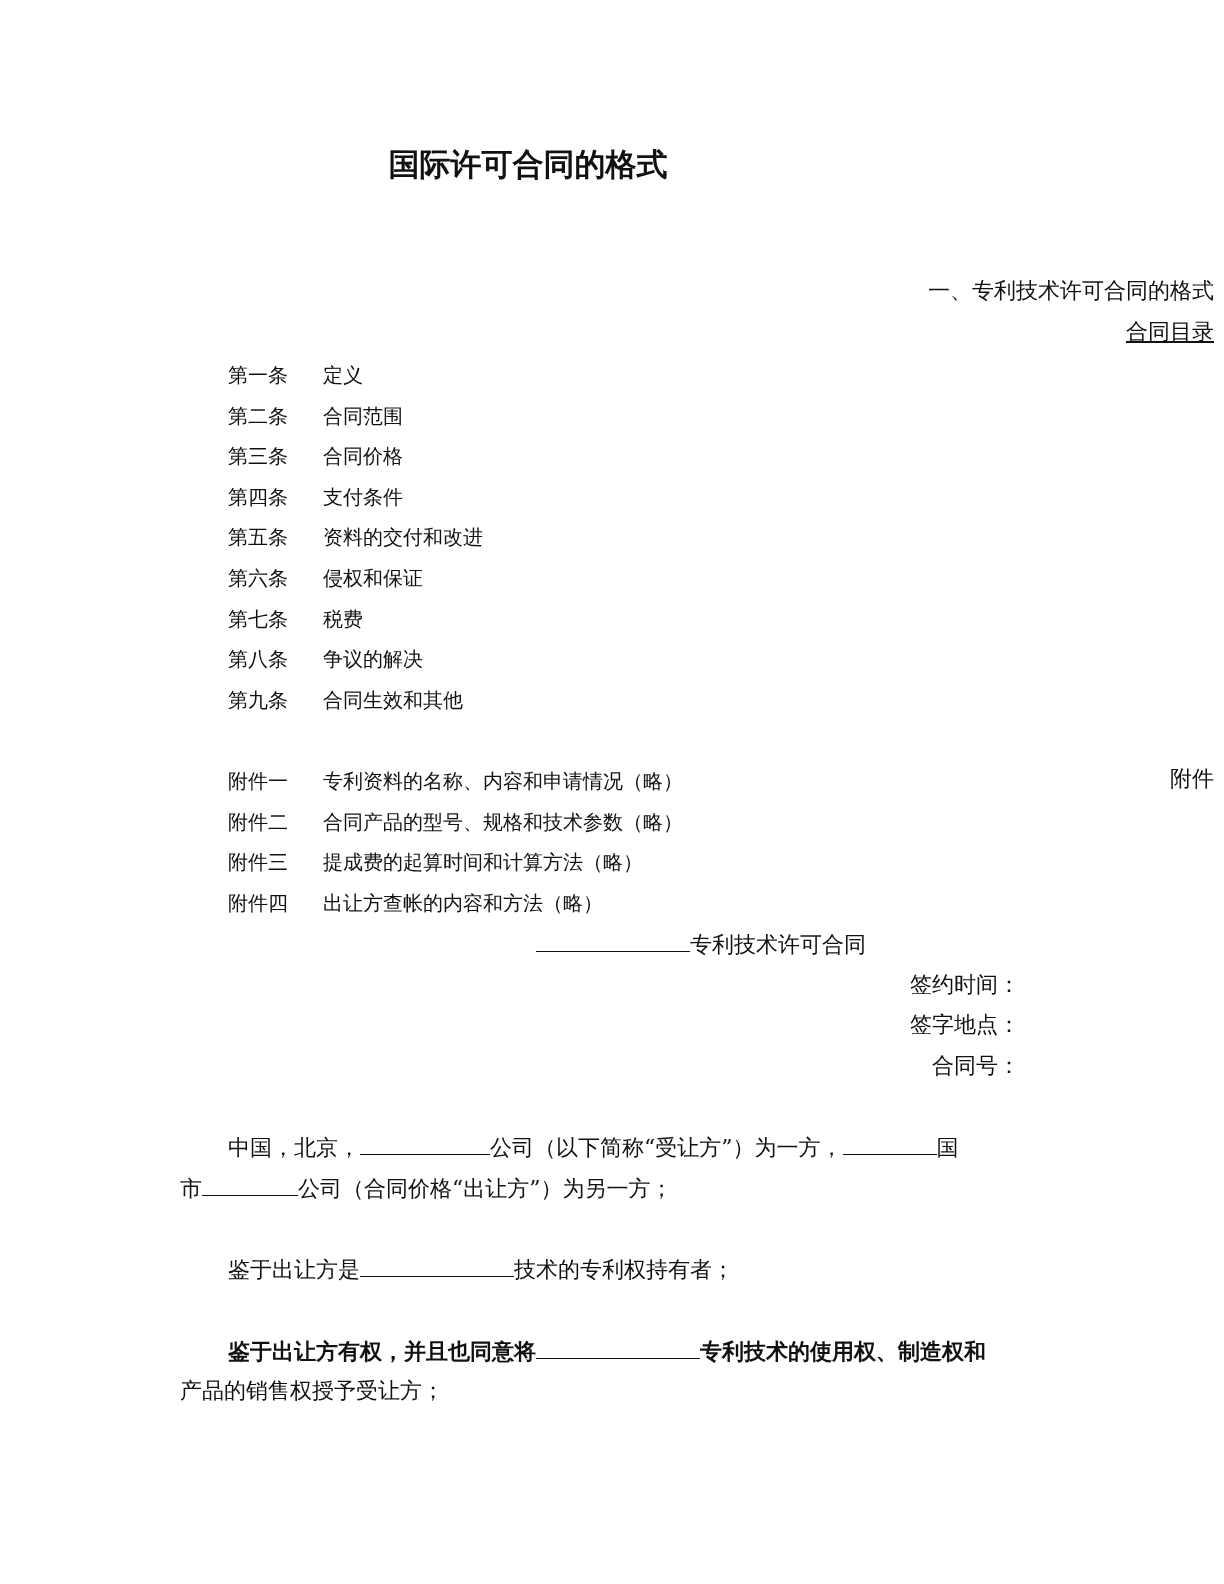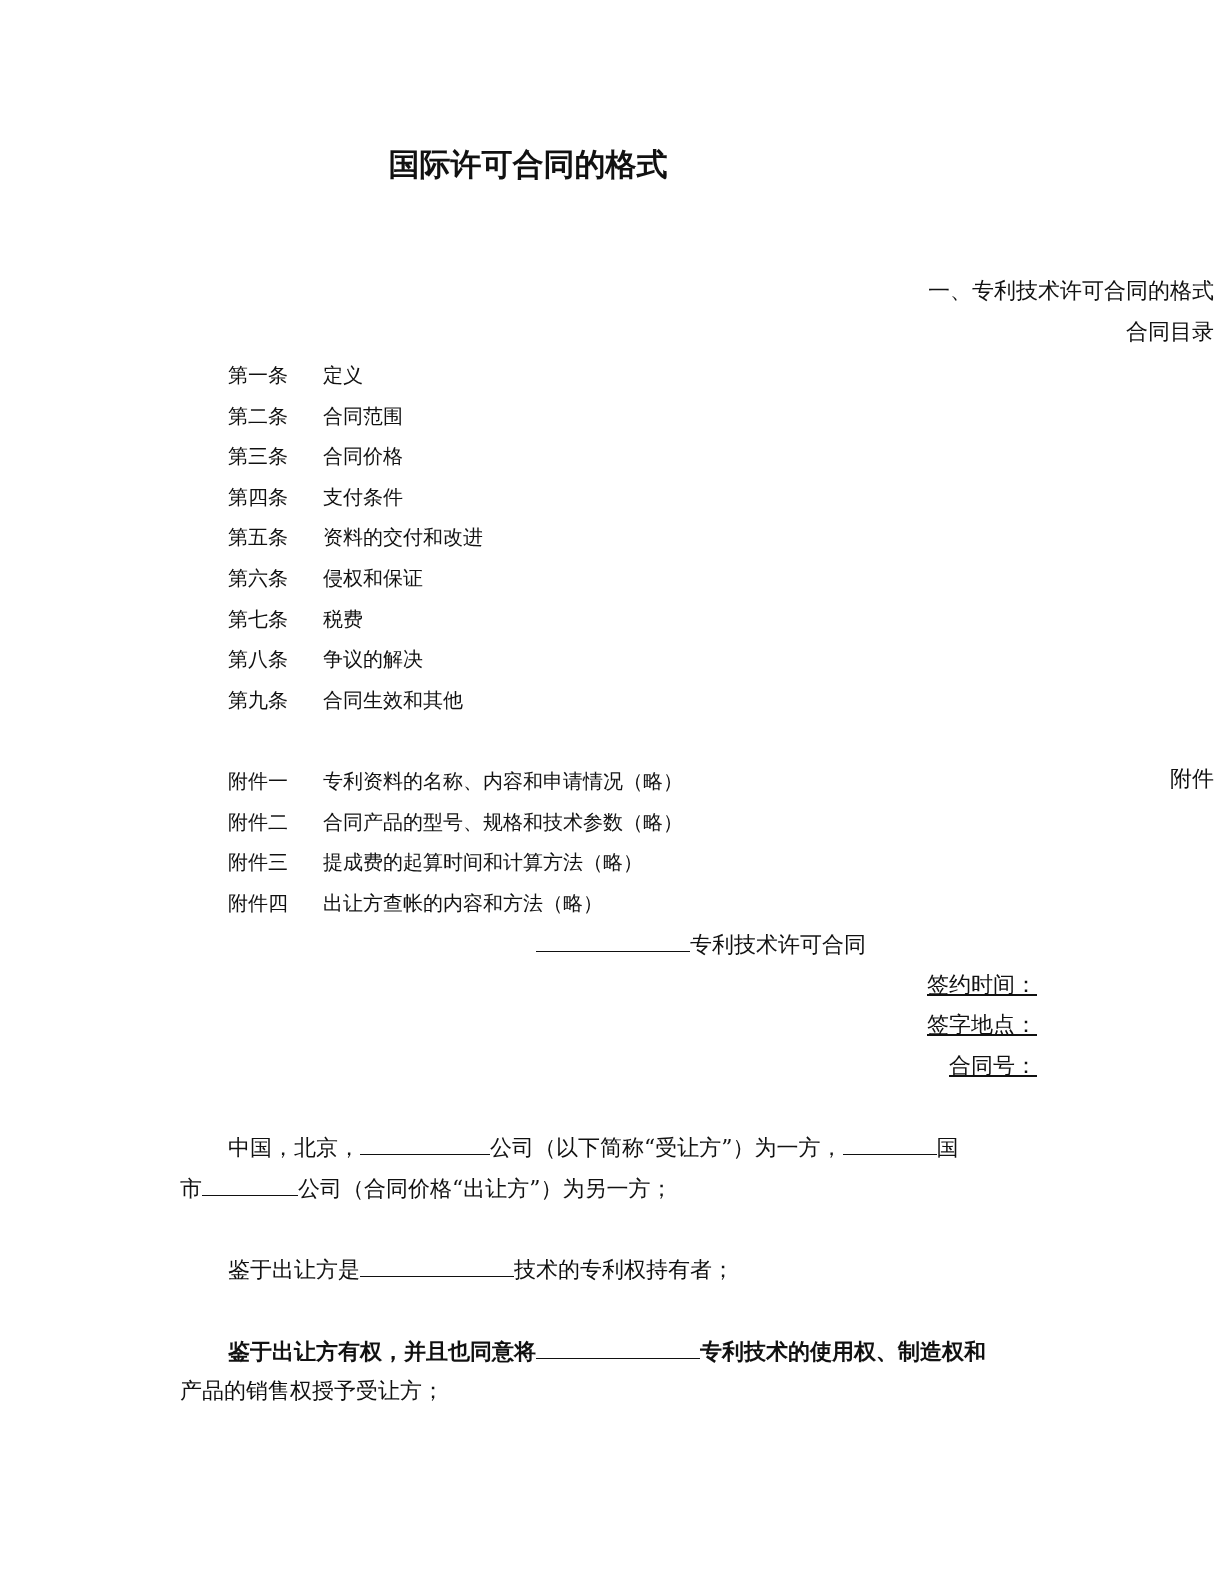--- a/index.html
+++ b/index.html
@@ -3,31 +3,31 @@
   <meta charset="utf-8">
   <style>
     html, body { margin: 0; padding: 0; background: #ffffff; }
     body { width: 1224px; height: 1584px; position: relative; overflow: hidden;
            font-family: "DejaVu Serif", "Liberation Serif", serif; color: #111111; }
     .abs { position: absolute; white-space: nowrap; }
     .title { top: 142px; left: 0; width: 1056px; text-align: center; font-size: 31px; font-weight: bold; line-height: 44px; }
     .sub { left: 0; width: 1214px; text-align: right; font-size: 22px; line-height: 30px; margin-top: 38px; }
     .toc { left: 228px; font-size: 20px; line-height: 30px; }
     .toc .num { display: inline-block; width: 95px; }
-    .right { right: 187px; font-size: 22px; line-height: 30px; text-align: right; text-decoration: underline; }
+    .right { right: 204px; font-size: 22px; line-height: 30px; text-align: right; }
     .para { left: 180px; width: 856px; font-size: 22px; line-height: 30px; }
     .blank { display: inline-block; border-bottom: 1.5px solid #111; height: 22px; vertical-align: baseline; }
     .ind { padding-left: 48px; }
   </style>
 </head>
 <body>
 
 <div class="abs title">国际许可合同的格式</div>
 <div class="abs sub" style="top:238px;">一、专利技术许可合同的格式</div>
-<div class="abs sub" style="top:279px;">合同目录</div>
+<div class="abs sub" style="top:279px;text-decoration:underline;">合同目录</div>
 
 <div>
   <div class="abs toc" style="top:360px;"><span class="num">第一条</span><span>定义</span></div>
   <div class="abs toc" style="top:401px;"><span class="num">第二条</span><span>合同范围</span></div>
   <div class="abs toc" style="top:441px;"><span class="num">第三条</span><span>合同价格</span></div>
   <div class="abs toc" style="top:482px;"><span class="num">第四条</span><span>支付条件</span></div>
   <div class="abs toc" style="top:522px;"><span class="num">第五条</span><span>资料的交付和改进</span></div>
   <div class="abs toc" style="top:563px;"><span class="num">第六条</span><span>侵权和保证</span></div>
   <div class="abs toc" style="top:604px;"><span class="num">第七条</span><span>税费</span></div>
   <div class="abs toc" style="top:644px;"><span class="num">第八条</span><span>争议的解决</span></div>

